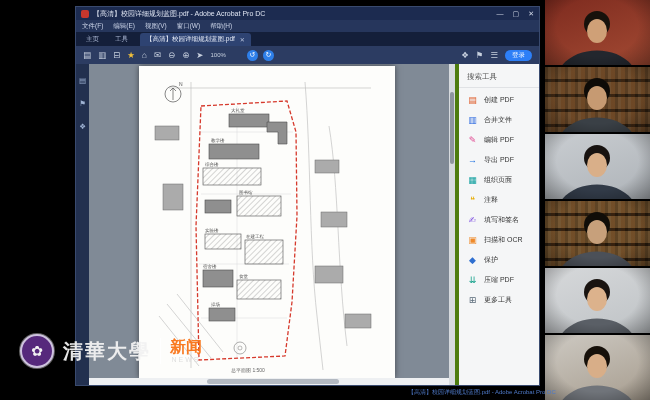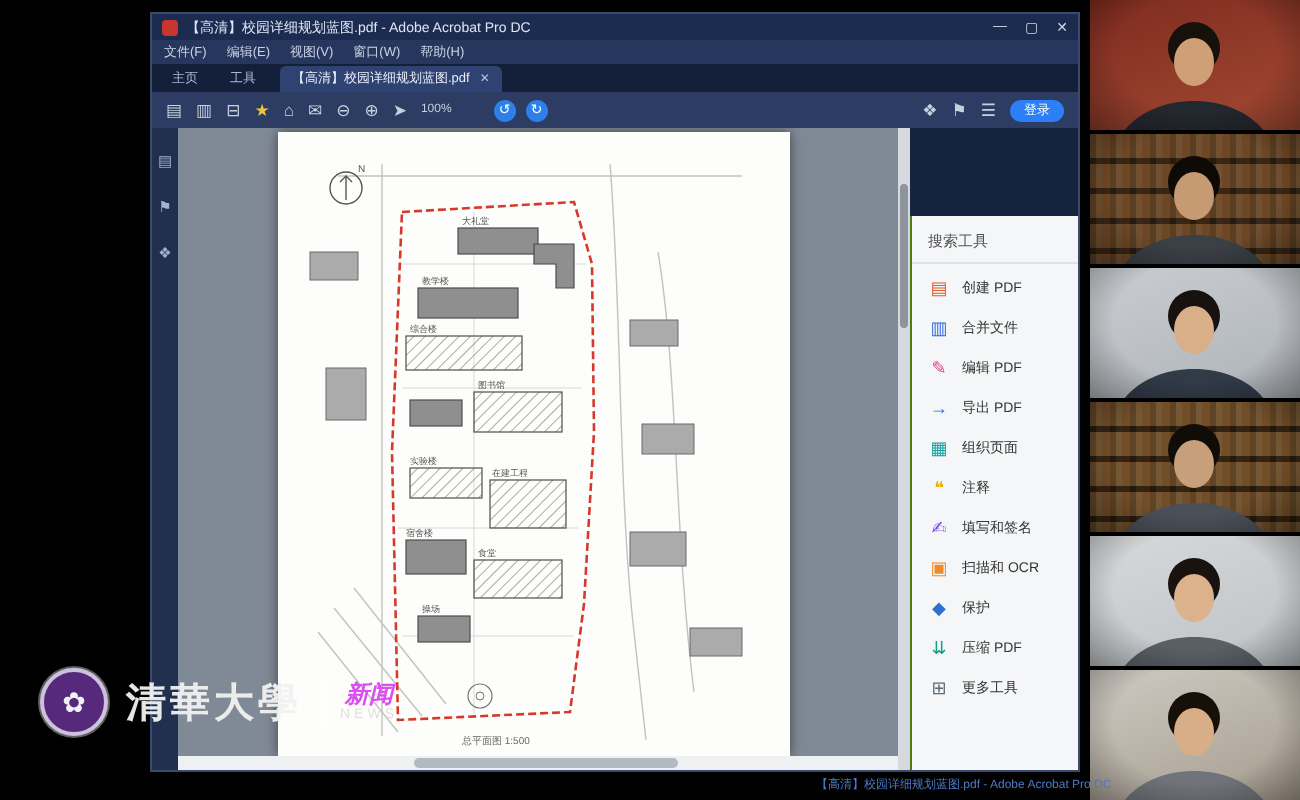--- a/index.html
+++ b/index.html
@@ -46,22 +46,22 @@
   .page{position:absolute;left:50px;top:2px;width:256px;height:312px;background:#fdfdfb;
         box-shadow:0 0 6px rgba(0,0,0,.5);}
   .plan{width:100%;height:100%;display:block;
         font-family:"Liberation Sans","DejaVu Sans",sans-serif;}
   .hscroll{position:absolute;left:0;right:0;bottom:0;height:7px;background:#eef0f2;}
   .hthumb{position:absolute;left:118px;top:1px;width:132px;height:5px;background:#b3b9c1;
           border-radius:3px;}
   .vscroll{position:relative;width:6px;background:#d6dade;flex:none;}
   .vthumb{position:absolute;left:1px;top:28px;width:4px;height:72px;background:#8d949e;
           border-radius:2px;}
-  .tools-panel{flex:1;background:#f5f6f7;border-left:1px solid #4d7c0f;
-               display:flex;flex-direction:column;padding:6px 0 12px 0;margin-top:44px;}
+  .tools-panel{flex:1;background:#f5f6f7;border-left:4px solid #4d7c0f;
+               display:flex;flex-direction:column;padding:6px 0 12px 0;}
   .tp-header{font-size:7.5px;color:#555;padding:2px 8px 5px 8px;
              border-bottom:1px solid #e0e2e5;margin-bottom:2px;}
   .tp-list{flex:1;overflow:hidden;}
   .tp-item{display:flex;align-items:center;gap:6px;height:20px;padding:0 8px;}
   .tp-ic{width:11px;font-size:9px;line-height:1;text-align:center;flex:none;}
   .tp-label{font-size:7px;color:#333;white-space:nowrap;overflow:hidden;}
 
   
   .video-col{position:absolute;left:545px;top:0;width:105px;height:400px;
              display:flex;flex-direction:column;gap:2px;}
@@ -80,21 +80,21 @@
   .watermark{position:absolute;left:20px;top:334px;display:flex;align-items:center;
              gap:9px;opacity:.95;}
   .th-logo{width:34px;height:34px;border-radius:50%;background:#5b2c83;
            border:2px solid #d9cdea;box-shadow:0 0 0 1px rgba(255,255,255,.4);
            display:flex;align-items:center;justify-content:center;color:#fff;
            font-size:14px;box-sizing:border-box;}
   .th-name{font-family:"DejaVu Serif","Liberation Serif",serif;font-size:20px;
            font-weight:bold;color:#f2f2f2;letter-spacing:2px;white-space:nowrap;}
   .wm-divider{width:1px;height:26px;background:rgba(255,255,255,.85);}
   .news-block{display:flex;flex-direction:column;align-items:center;line-height:1.1;}
-  .news-cn{font-size:12px;font-weight:bold;color:#d946ef;font-style:italic;}
+  .news-cn{font-size:16px;font-weight:bold;color:#f97316;}
   .news-en{font-size:7px;letter-spacing:2px;color:#ddd;}
   .taskbar-text{position:absolute;left:408px;top:388px;font-size:6px;color:#4e79c8;
                 white-space:nowrap;}
 </style>
 </head>
 <body>
 
 <div class="stage">
 
   <div class="pdf-window">

